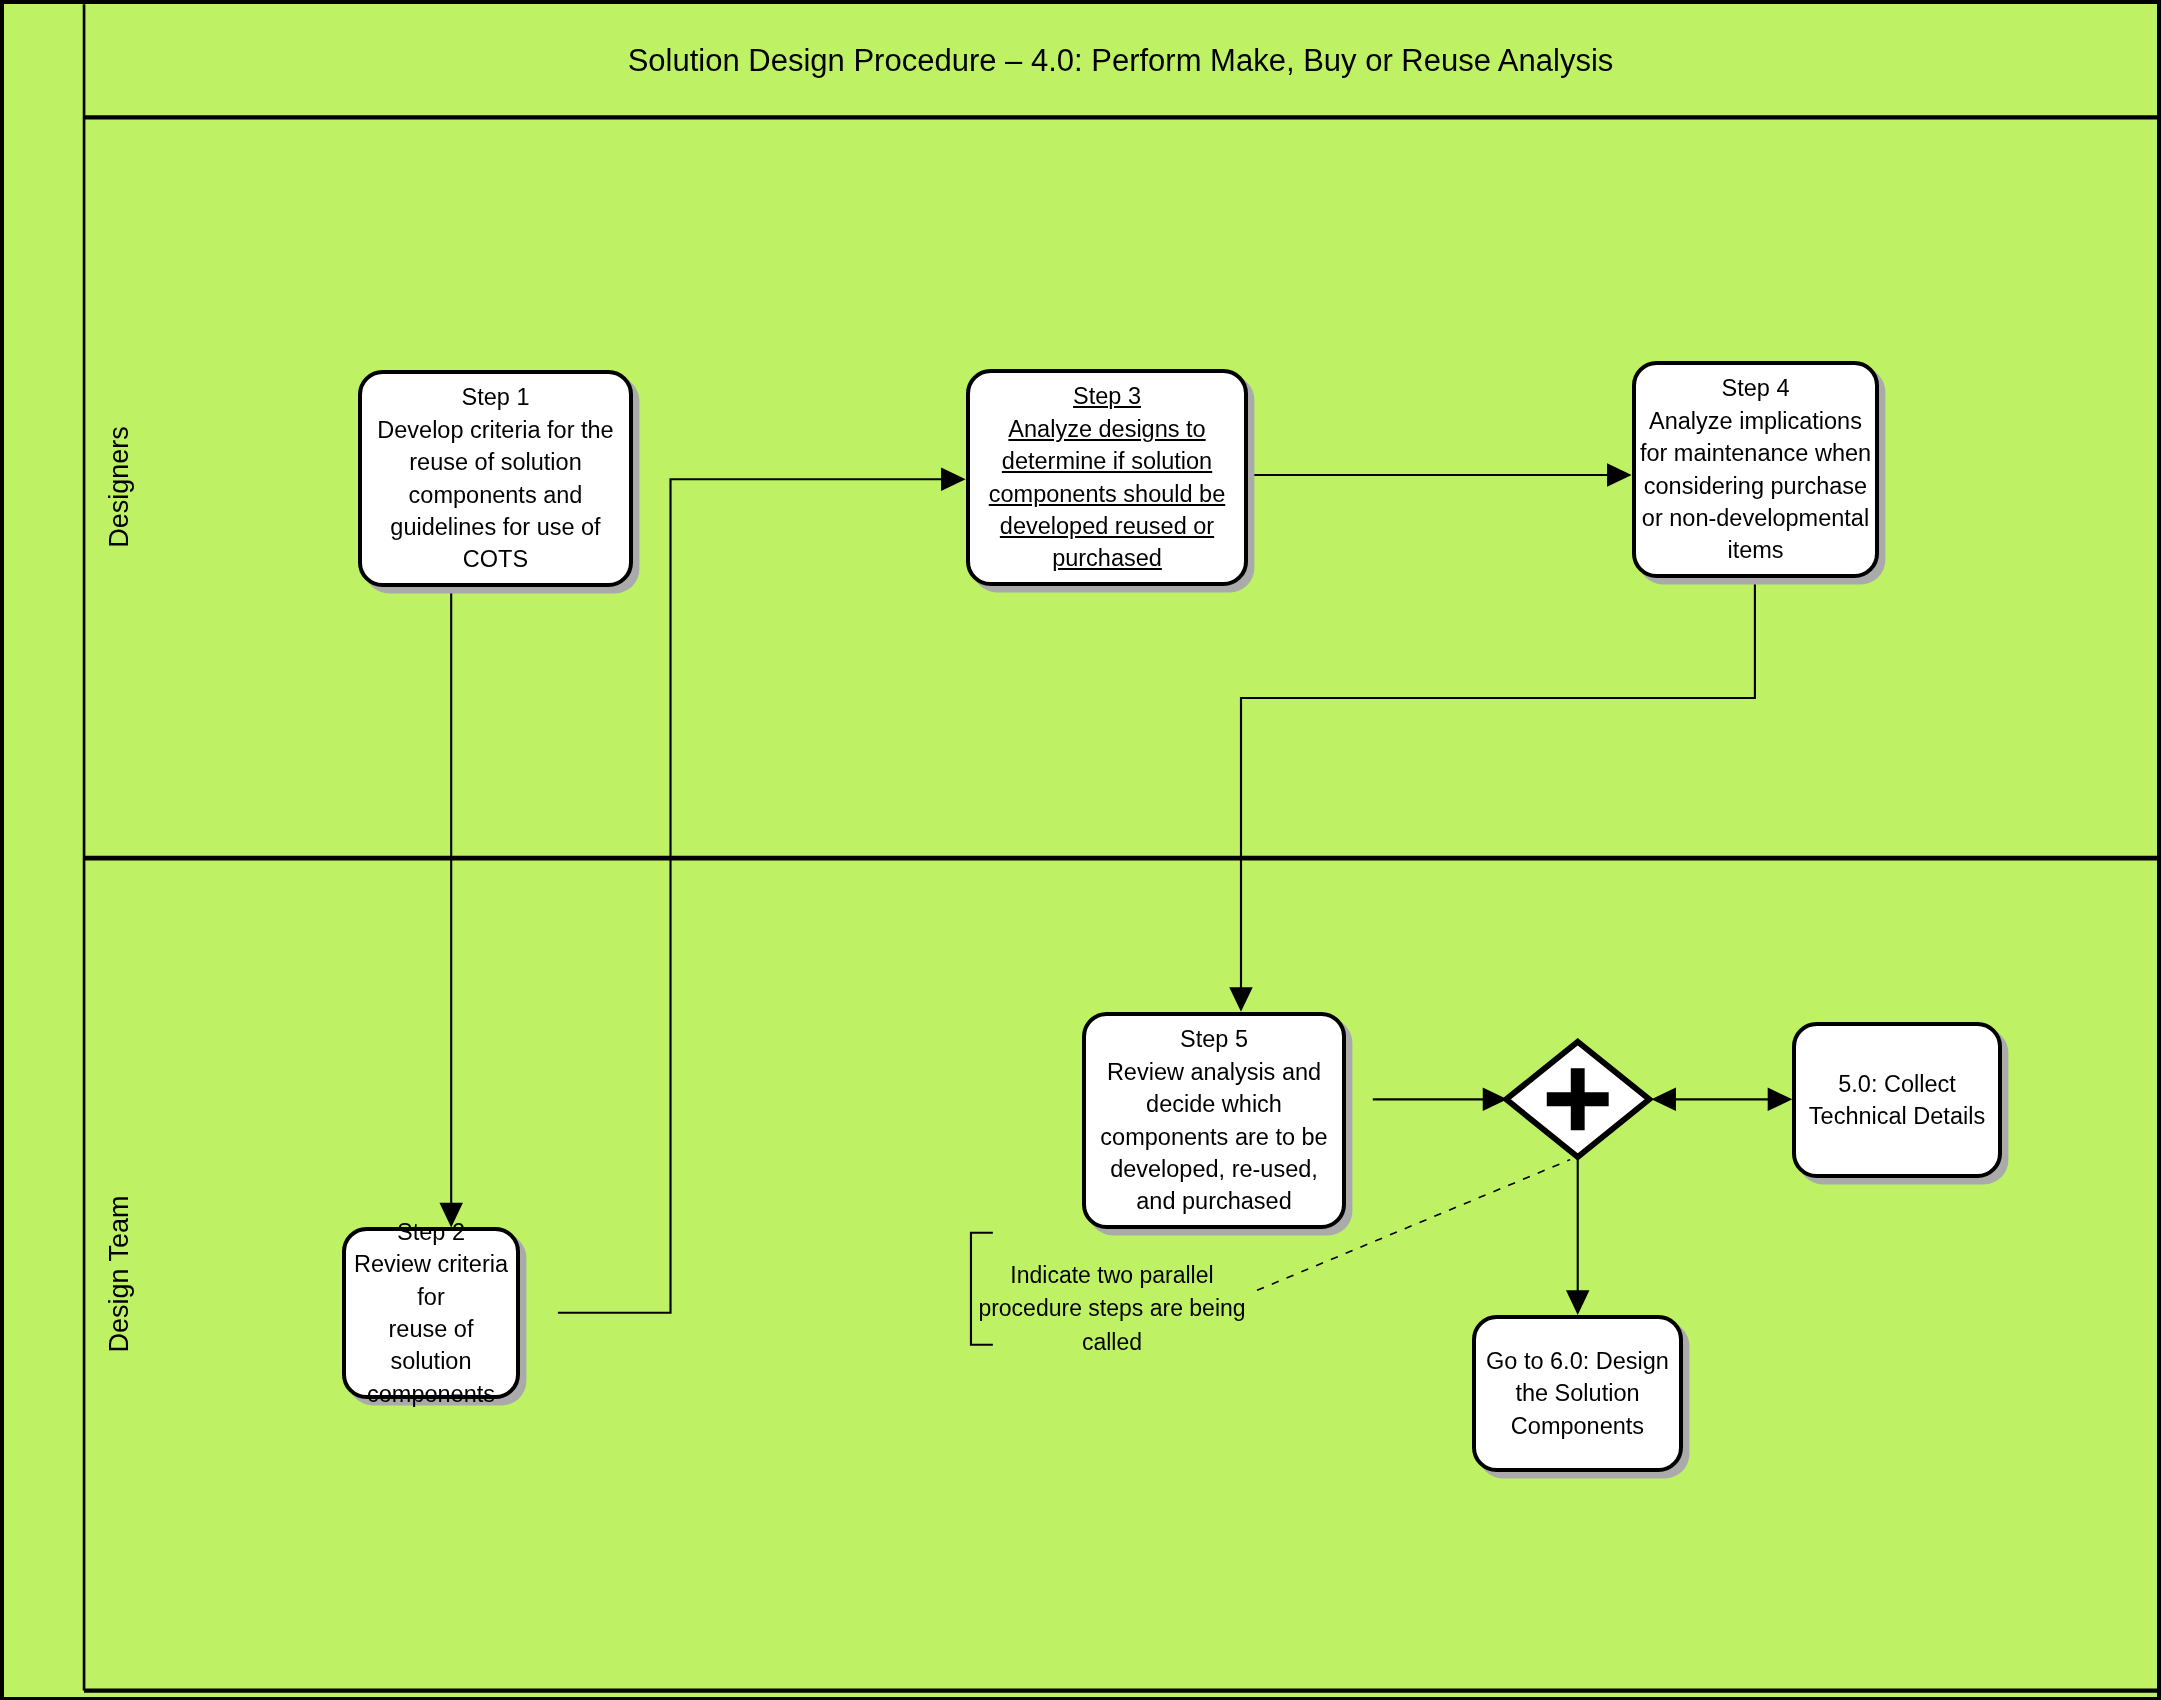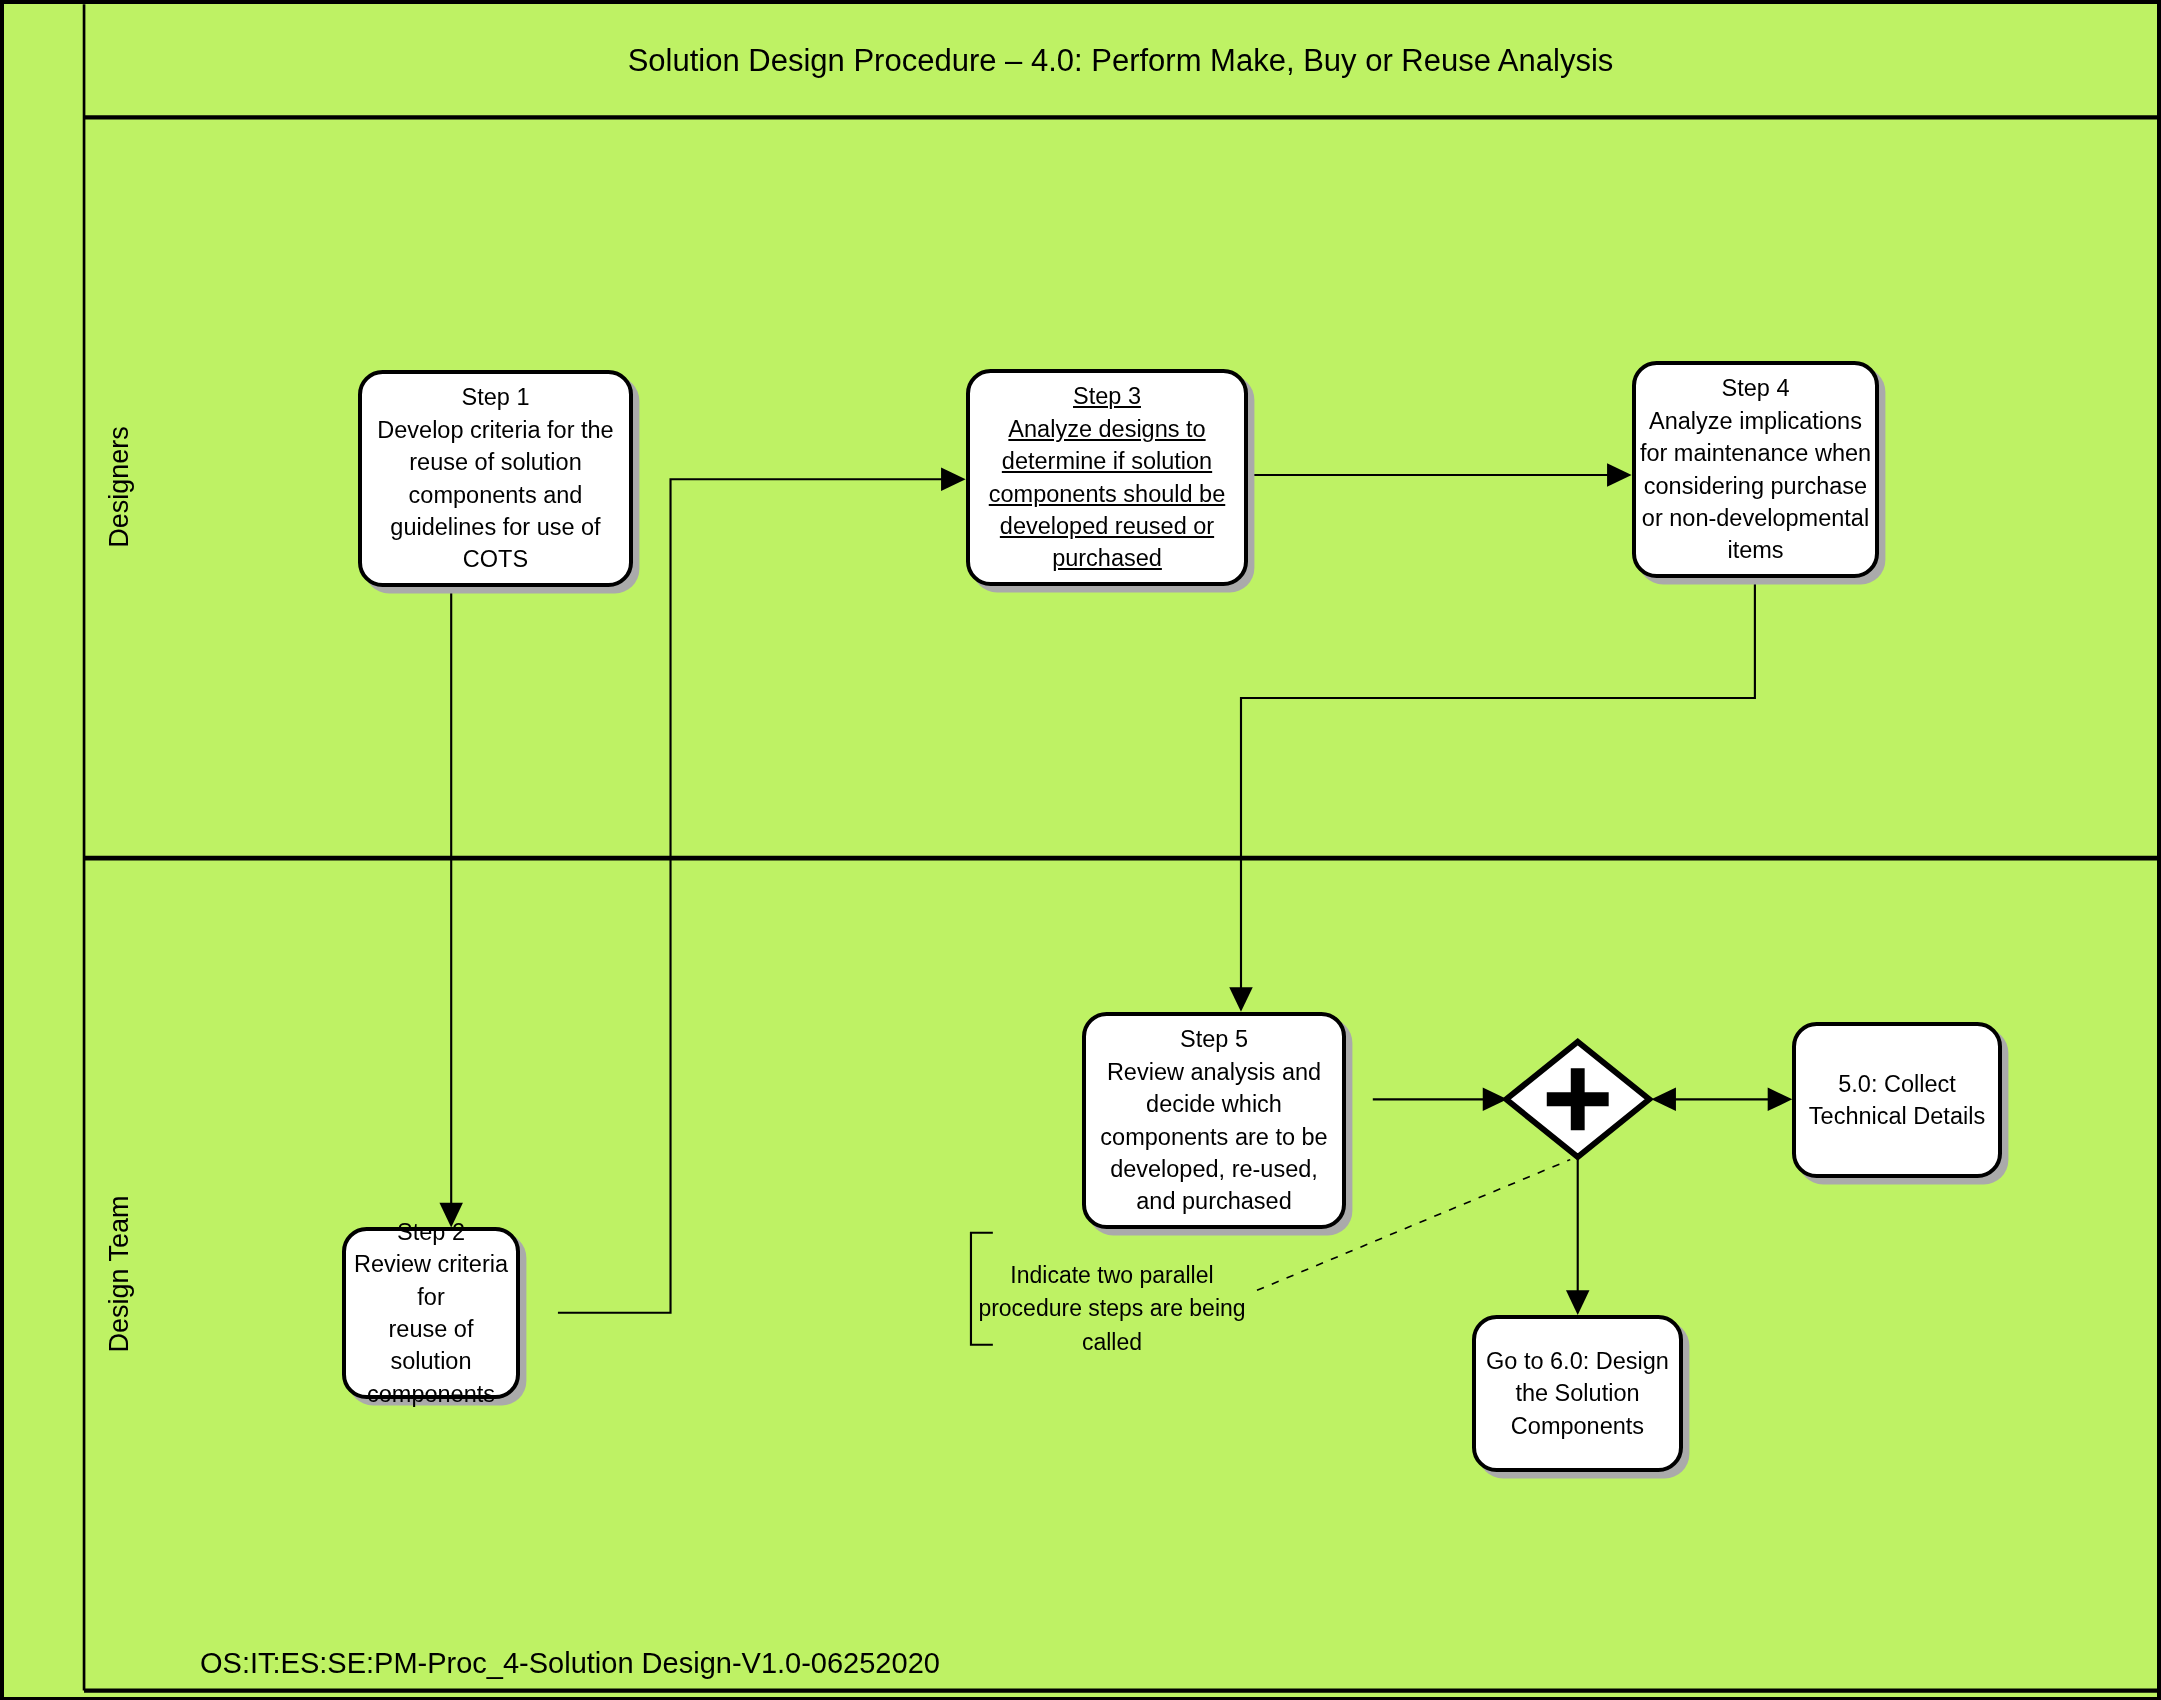--- a/index.html
+++ b/index.html
@@ -165,16 +165,15 @@
   <div class="node collect">5.0: Collect
 Technical Details</div>
   <div class="node goto6">Go to 6.0: Design
 the Solution
 Components</div>
 
   <div class="annotation-text">Indicate two parallel
 procedure steps are being
 called</div>
 
-  <div class="footer-text">OS:IT:ES:SE:PM-Proc_4-Solution Design-V1.0-06252020</div>
 
 </div>
 
 
 </body></html>

